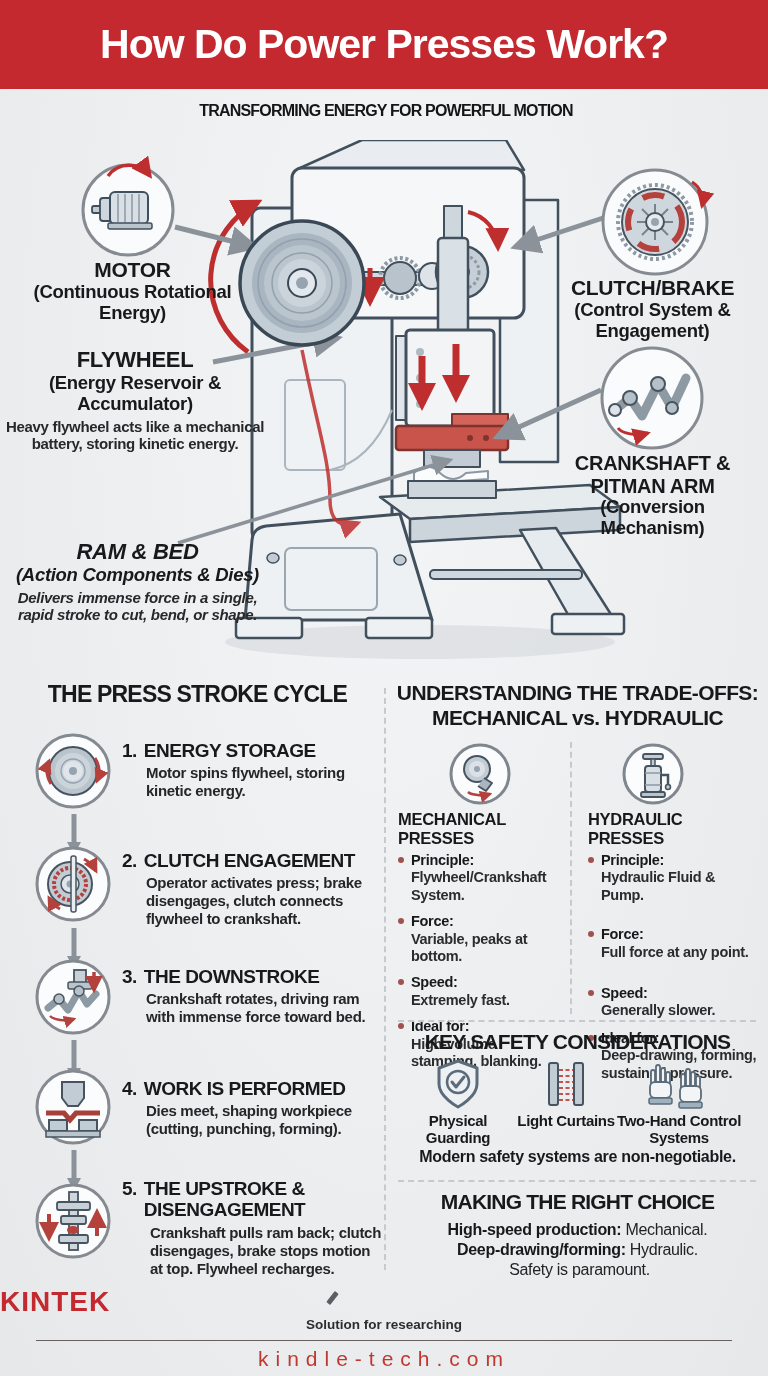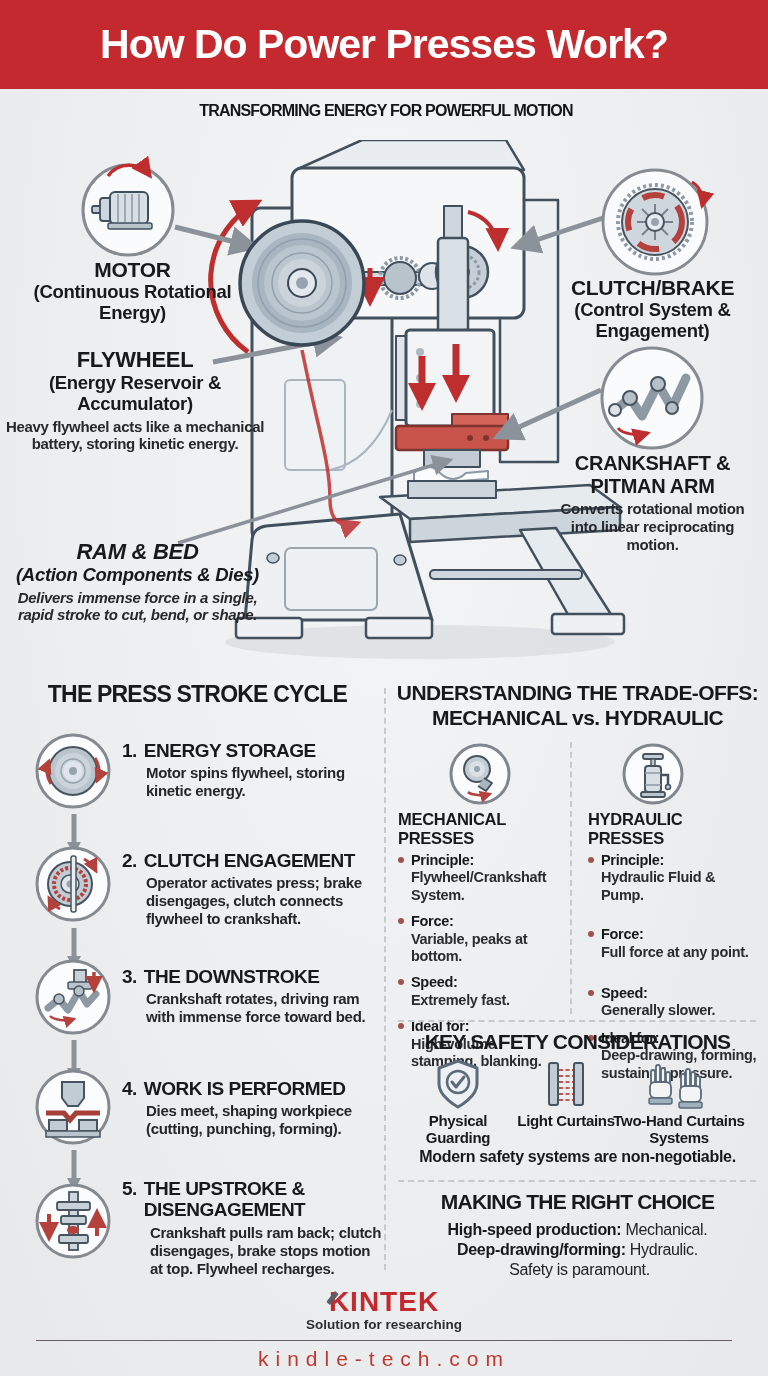--- a/index.html
+++ b/index.html
@@ -37,21 +37,21 @@
   .bullet{display:flex;margin-bottom:9px;}
   .dot{flex:0 0 auto;width:6px;height:6px;border-radius:50%;background:#a0524e;margin:5px 7px 0 0;}
   .b-label{font-size:14.5px;font-weight:bold;line-height:1.2;}
   .b-value{font-size:14.5px;font-weight:bold;color:#2a2c2e;line-height:1.2;}
   .safety-label{position:absolute;text-align:center;font-size:15px;font-weight:bold;line-height:1.15;}
   .note{position:absolute;left:395px;width:365px;text-align:center;font-size:16px;font-weight:bold;}
   .choice-line{text-align:center;font-size:16px;line-height:1.25;}
   .inline-label{font-weight:bold;margin-right:4px;}
   .inline-value{font-weight:normal;color:#212325;}
   
-  .brand{position:absolute;top:1286px;left:0;width:768px;text-align:center;
+  .brand{position:absolute;top:1286px;left:0;width:768px;text-align:left;
          font-size:28px;font-weight:bold;color:var(--header_red,#c3292e);letter-spacing:1px;}
   .k-slash{position:absolute;top:1291px;left:330px;width:5px;height:14px;background:#5b5f63;
            transform:rotate(38deg);border-radius:1px;}
   .tagline{position:absolute;top:1317px;left:0;width:768px;text-align:center;
            font-size:13.5px;font-weight:bold;color:#2b2d2f;letter-spacing:0;}
   .foot-line{position:absolute;top:1340px;left:36px;width:696px;border-top:1.5px solid #6a6060;}
   .website{position:absolute;top:1347px;left:0;width:768px;text-align:center;
            font-size:21px;color:#c0392f;letter-spacing:7px;font-weight:normal;}
 </style>
 </head>
@@ -205,21 +205,21 @@
     <div class="co-title" style="font-size:22px">FLYWHEEL</div>
     <div class="co-sub">(Energy Reservoir &amp; Accumulator)</div>
     <div class="co-desc">Heavy flywheel acts like a mechanical battery, storing kinetic energy.</div>
   </div>
   <div class="callout" style="left:545px;top:276px;width:215px;">
     <div class="co-title">CLUTCH/BRAKE</div>
     <div class="co-sub">(Control System &amp; Engagement)</div>
   </div>
   <div class="callout" style="left:550px;top:452px;width:205px;">
     <div class="co-title" style="font-size:20px">CRANKSHAFT &amp; PITMAN ARM</div>
-    <div class="co-desc">Converts rotational motion into linear reciprocating motion.</div>
+    <div class="co-sub">(Conversion Mechanism)</div>
   </div>
   <div class="callout" style="left:0px;top:540px;width:275px;font-style:italic;">
     <div class="co-title" style="font-size:22px">RAM &amp; BED</div>
     <div class="co-sub">(Action Components &amp; Dies)</div>
     <div class="co-desc">Delivers immense force in a single, rapid stroke to cut, bend, or shape.</div>
   </div>
 
   <div class="sec-title" style="left:0;top:681px;width:395px;">THE PRESS STROKE CYCLE</div>
   <div class="dash-v" style="left:384px;top:688px;height:582px;"></div>
 
@@ -456,21 +456,21 @@
       <rect x="47" y="16" width="4" height="18" rx="2"></rect>
         <rect x="52" y="20" width="4" height="14" rx="2"></rect>
       <rect x="36" y="30" width="21" height="16" rx="5"></rect>
     </g>
     <rect x="5" y="42" width="23" height="6" rx="2" fill="#9fb0bf" stroke="#5b6b79" stroke-width="1.5"></rect>
     <rect x="35" y="46" width="23" height="6" rx="2" fill="#9fb0bf" stroke="#5b6b79" stroke-width="1.5"></rect>
   </svg>
 
   <div class="safety-label" style="left:406px;top:1112px;width:104px;">Physical Guarding</div>
   <div class="safety-label" style="left:514px;top:1112px;width:104px;">Light Curtains</div>
-  <div class="safety-label" style="left:609px;top:1112px;width:140px;">Two-Hand Curtains Systems</div>
+  <div class="safety-label" style="left:609px;top:1112px;width:140px;">Two-Hand Control Systems</div>
   <div class="note" style="top:1148px;">Modern safety systems are non-negotiable.</div>
 
   <div class="dash-h" style="left:398px;top:1180px;width:358px;"></div>
   <div class="sec-title" style="left:395px;top:1190px;width:365px;font-size:21px;">MAKING THE RIGHT CHOICE</div>
   <div style="position:absolute;left:395px;top:1220px;width:365px;">
     <div class="choice-line"><span class="inline-label">High-speed production:</span><span class="inline-value">Mechanical.</span></div>
     <div class="choice-line"><span class="inline-label">Deep-drawing/forming:</span><span class="inline-value">Hydraulic.</span></div>
     <div class="choice-line"><span class="inline-label"></span><span class="inline-value">Safety is paramount.</span></div>
   </div>
 

